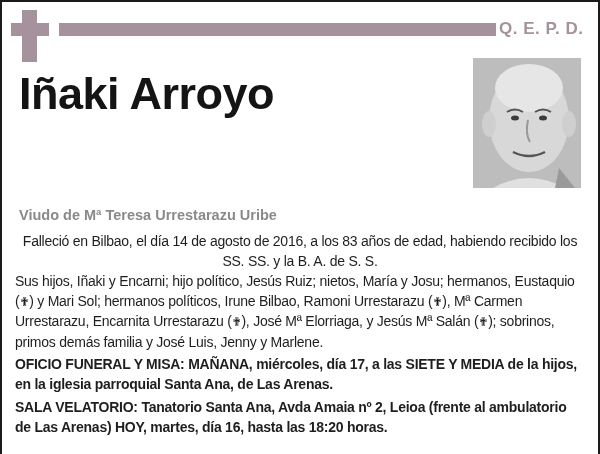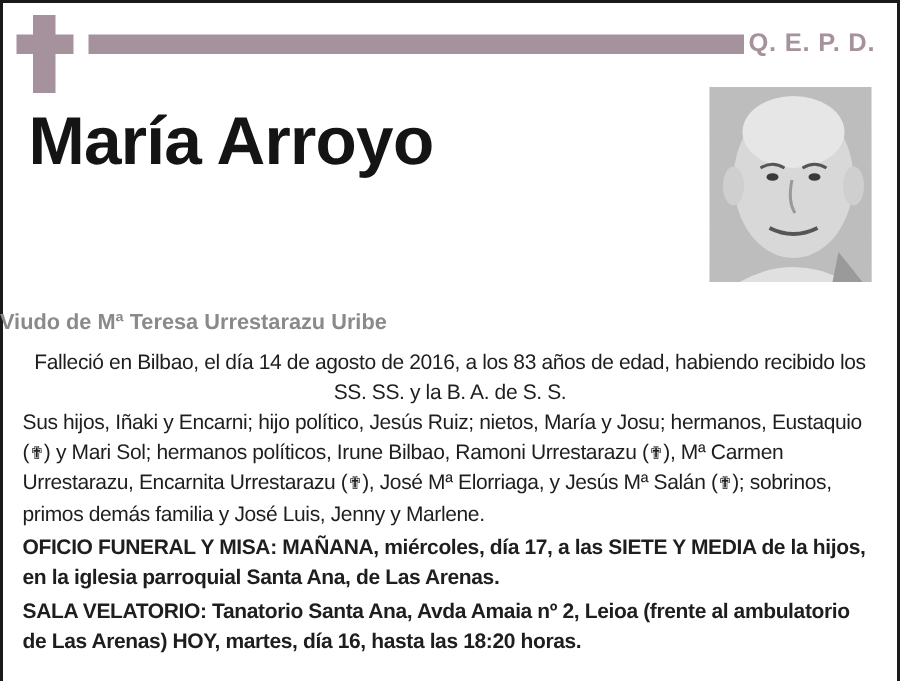--- a/index.html
+++ b/index.html
@@ -11,42 +11,42 @@
     .cross-v { position:absolute; left:22px; top:10px; width:15px; height:52px; background:#a5929c; }
     .cross-h { position:absolute; left:11px; top:23px; width:38px; height:13px; background:#a5929c; }
     .rule { position:absolute; left:59px; top:23px; width:437px; height:13px; background:#a5929c; }
     .qepd { position:absolute; left:499px; top:17px; font-size:17px; font-weight:bold;
             color:#a5929c; letter-spacing:0.5px; line-height:24px; white-space:nowrap; }
     .name { position:absolute; left:19px; top:66px; font-size:45px; font-weight:bold;
             line-height:56px; color:#141414; letter-spacing:-0.5px; margin:0; }
     .photo { position:absolute; left:473px; top:58px; width:108px; height:130px; overflow:hidden;
              background:linear-gradient(135deg,#b9b9b9 0%,#c9c9c9 40%,#aaaaaa 100%); }
     .photo svg { display:block; }
-    .subtitle { position:absolute; left:0; top:206px; font-size:14.5px; font-weight:bold;
+    .subtitle { position:absolute; left:19px; top:206px; font-size:14.5px; font-weight:bold;
                 color:#8a8a8a; line-height:18px; white-space:nowrap; }
     .para { position:absolute; left:15px; width:570px; font-size:14px; line-height:19.5px;
             color:#1e1e1e; margin:0; letter-spacing:-0.25px; }
     .p1 { top:232px;text-align:center; }
     .p2 { top:272px; }
     .p3 { top:355px; font-weight:bold; }
     .p4 { top:398px; font-weight:bold; }
     .crossmark { font-size:12px; }
   </style>
 </head>
 <body>
 
 <div class="frame"></div>
 
 <div class="cross-v"></div>
 <div class="cross-h"></div>
 <div class="rule"></div>
 <div class="qepd">Q. E. P. D.</div>
 
 <h1 class="name">
-  <span>María Arroyo</span><br>
+  <span>Iñaki Arroyo</span><br>
 </h1>
 
 <div class="photo" title="Portrait photo of the deceased">
   <svg width="108" height="130" viewBox="0 0 108 130">
     <rect width="108" height="130" fill="#bdbdbd"></rect>
     <ellipse cx="56" cy="62" rx="40" ry="52" fill="#d8d8d8"></ellipse>
     <ellipse cx="56" cy="30" rx="34" ry="24" fill="#e6e6e6"></ellipse>
     <ellipse cx="16" cy="66" rx="7" ry="13" fill="#cfcfcf"></ellipse>
     <ellipse cx="96" cy="66" rx="7" ry="13" fill="#cfcfcf"></ellipse>
     <path d="M34 54 q8 -5 16 0" stroke="#555" stroke-width="2" fill="none"></path>

